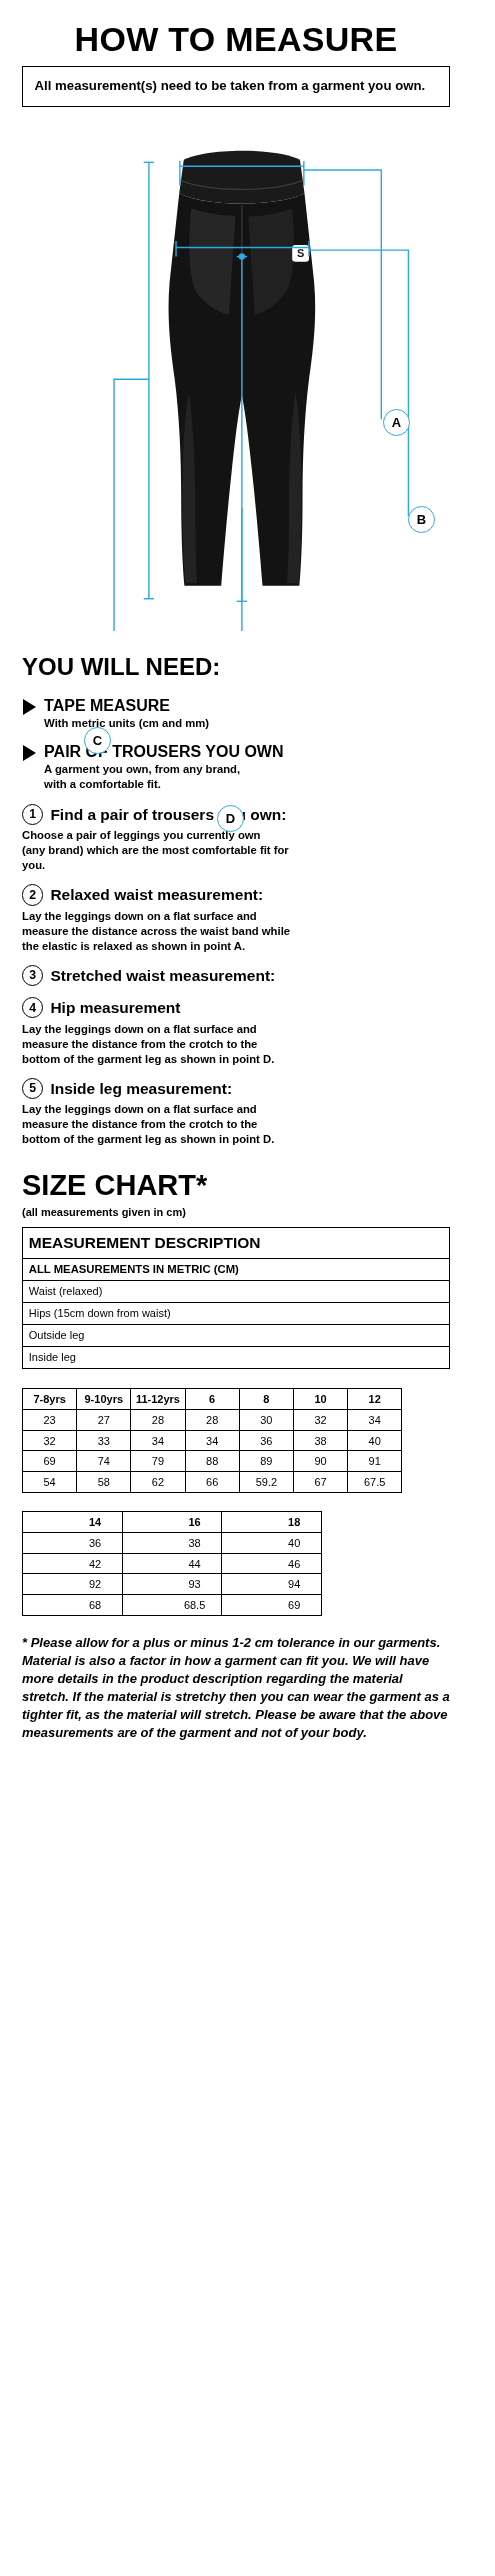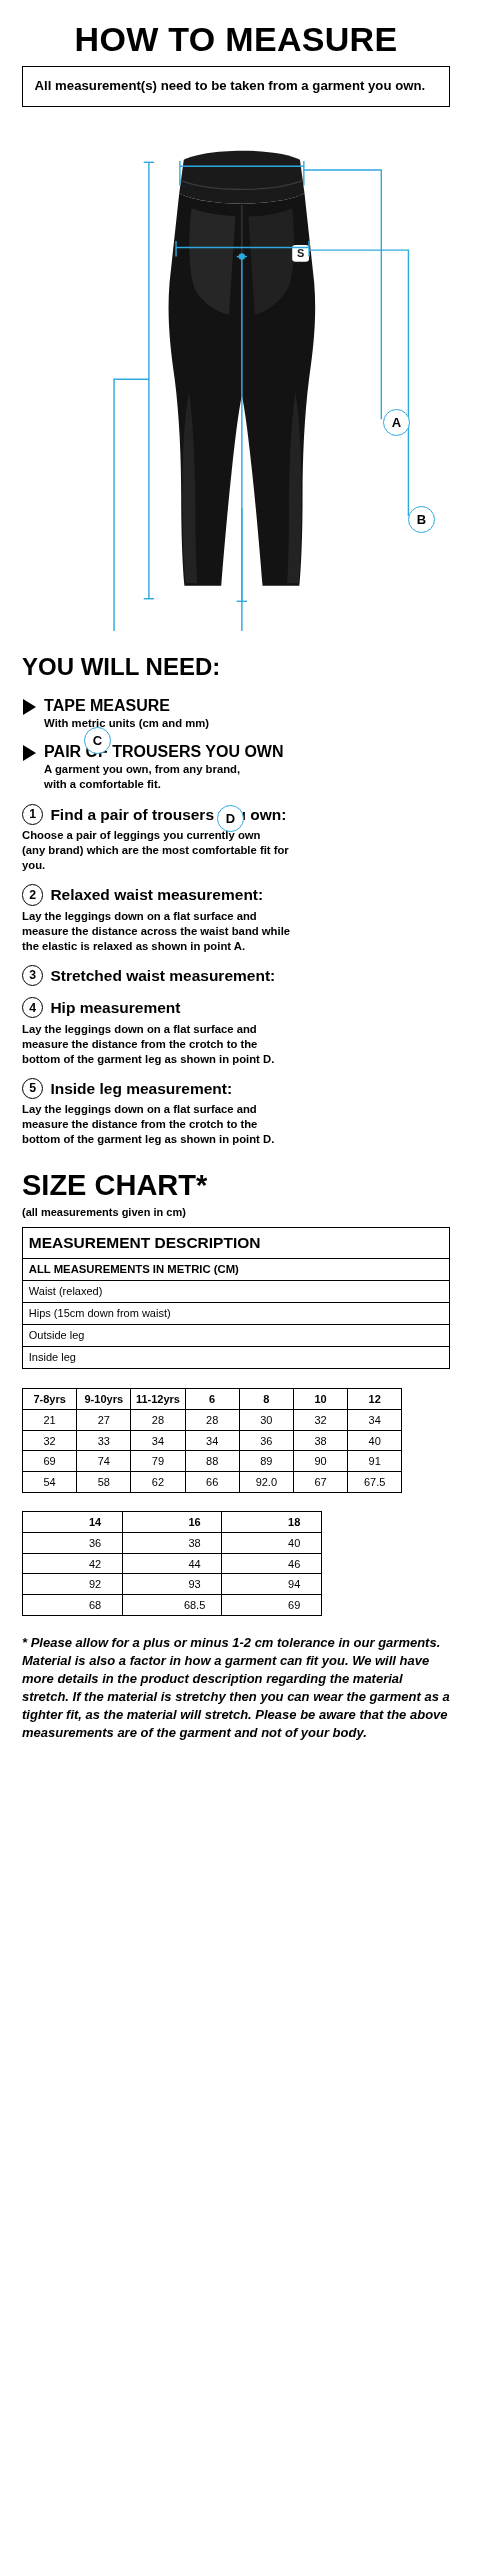--- a/index.html
+++ b/index.html
@@ -418,21 +418,21 @@
           <th>9-10yrs</th>
           <th>11-12yrs</th>
           <th>6</th>
           <th>8</th>
           <th>10</th>
           <th>12</th>
         </tr>
       </thead>
       <tbody>
         <tr>
-          <td>21</td>
+          <td>23</td>
           <td>27</td>
           <td>28</td>
           <td>28</td>
           <td>30</td>
           <td>32</td>
           <td>34</td>
         </tr>
         <tr>
           <td>32</td>
           <td>33</td>
@@ -449,21 +449,21 @@
           <td>88</td>
           <td>89</td>
           <td>90</td>
           <td>91</td>
         </tr>
         <tr>
           <td>54</td>
           <td>58</td>
           <td>62</td>
           <td>66</td>
-          <td>92.0</td>
+          <td>59.2</td>
           <td>67</td>
           <td>67.5</td>
         </tr>
       </tbody>
     </table>
 
     <table class="sizes extra">
       <thead>
         <tr>
           <th>14</th>

